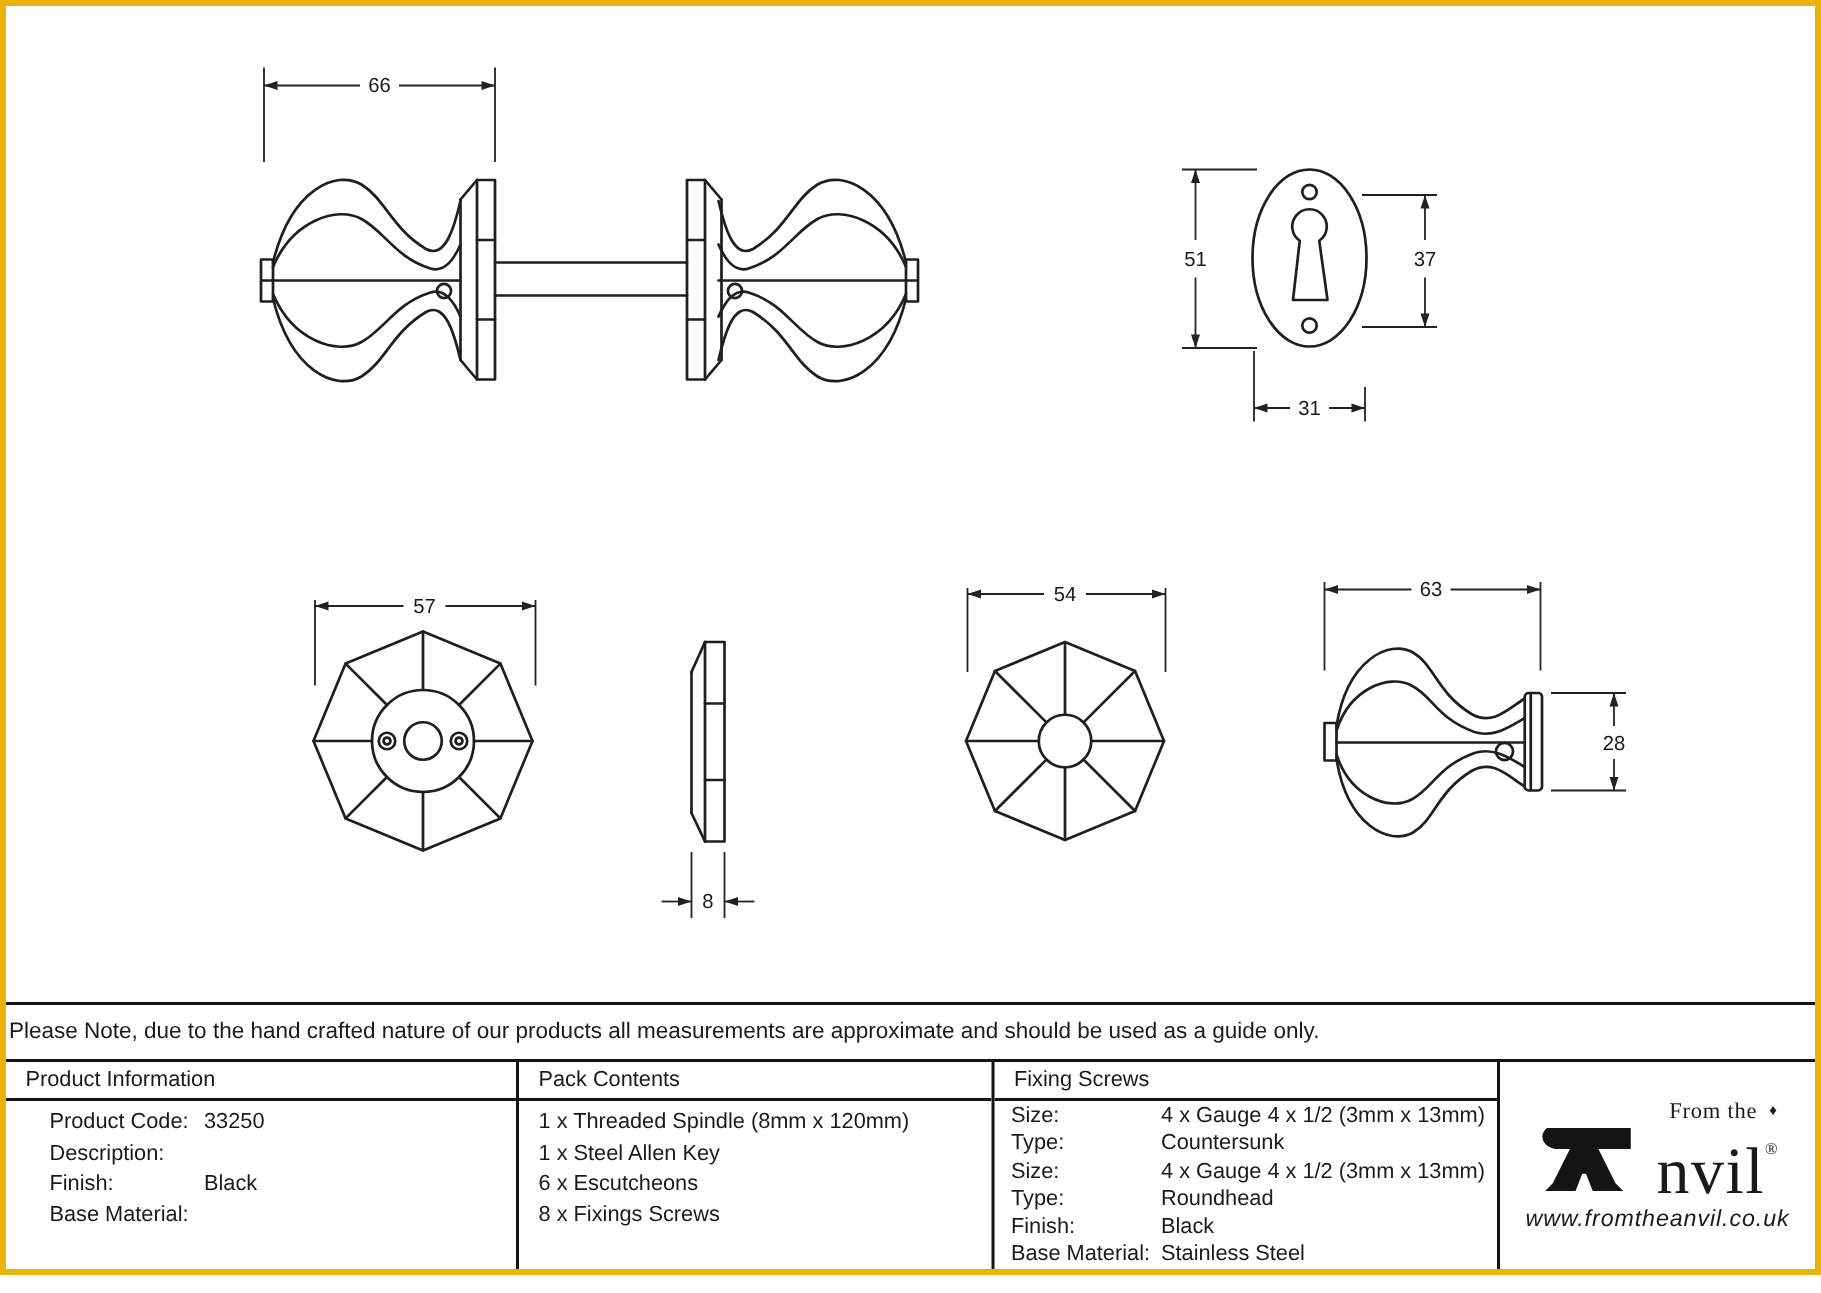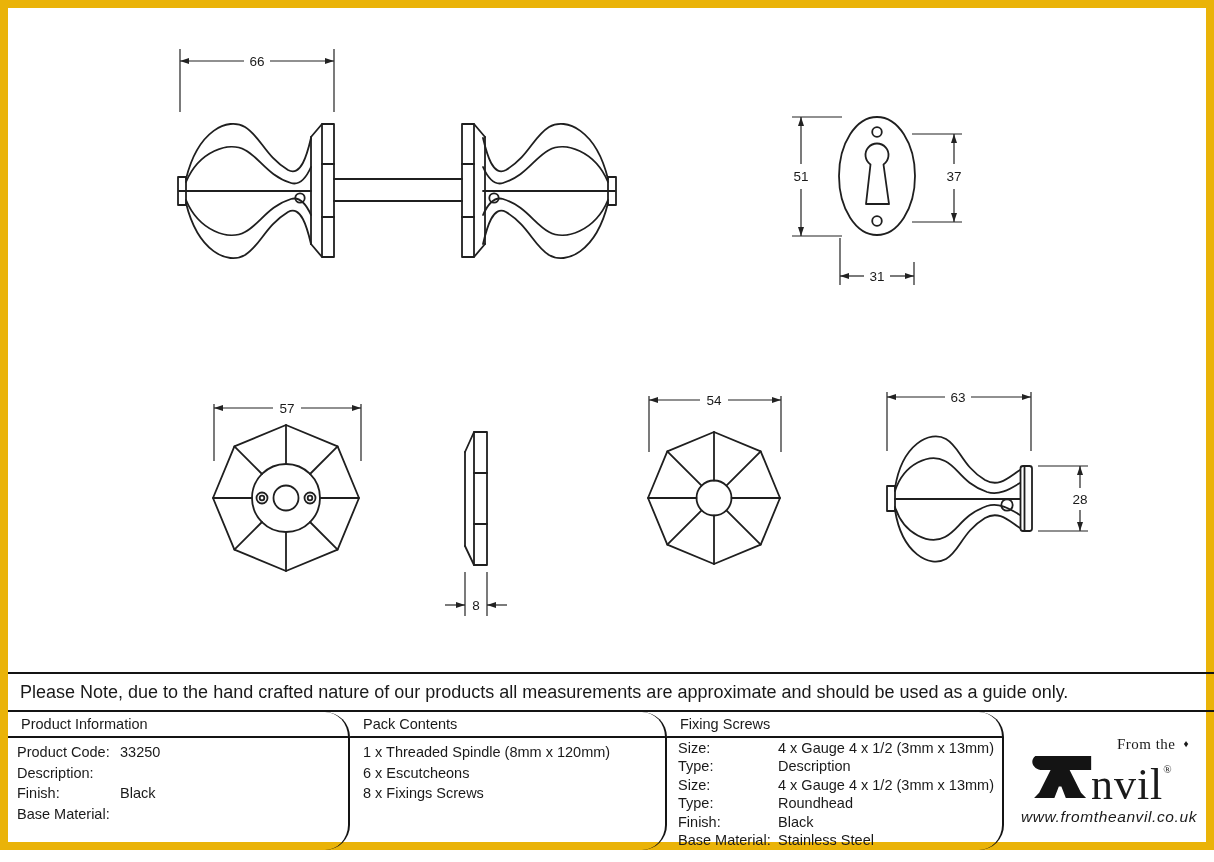--- a/index.html
+++ b/index.html
@@ -1,34 +1,34 @@
 <!DOCTYPE html>
 <html><head>
 <meta charset="utf-8">
 <style>
   html,body{margin:0;padding:0;background:#fff;}
   body{width:1214px;height:862px;position:relative;font-family:"Liberation Sans",sans-serif;color:#1a1a1a;}
-  .sheet{position:absolute;left:0;top:0;width:1214px;height:850px;border:8px solid #eab308;box-sizing:border-box;background:#fff;}
+  .sheet{position:absolute;left:0;top:0;width:1214px;height:850px;border:4px solid #eab308;box-sizing:border-box;background:#fff;}
   .drawing-svg{position:absolute;left:0;top:0;width:1206px;height:664px;}
-  .note-row{position:absolute;left:0;top:664px;width:1206px;height:40px;border-top:2px solid #141414;border-bottom:2px solid #141414;box-sizing:border-box;line-height:36px;padding-left:12px;font-size:18px;overflow:hidden;}
+  .note-row{position:absolute;left:0;top:664px;width:1206px;height:40px;border-top:2px solid #141414;border-bottom:2px solid #141414;box-sizing:border-box;line-height:36px;padding-left:2px;font-size:15px;overflow:hidden;}
   .spec-table{position:absolute;left:0;top:704px;width:1206px;height:138px;display:grid;grid-template-columns:342px 317px 337px 210px;}
-  .col{box-sizing:border-box;overflow:hidden;display:flex;flex-direction:column;border-radius:25px;}
+  .col{box-sizing:border-box;overflow:hidden;display:flex;flex-direction:column;}
   .col.bordered{border-right:2px solid #141414;}
   .col-header{height:24px;border-bottom:2px solid #141414;display:flex;align-items:center;padding-left:13px;font-size:14.5px;flex:none;}
   .col-body{flex:1;font-size:14.5px;overflow:hidden;}
-  .pi-body{padding:4px 0 0 9px;}
+  .pi-body{padding:4px 0 0 29px;}
   .pc-body{padding:4px 0 0 13px;}
   .fs-body{padding:1px 0 12px 11px;}
   .kv-row{display:grid;grid-template-columns:103px 1fr;line-height:20.5px;}
   .kv-row.fs{grid-template-columns:100px 1fr;line-height:18.4px;}
   .kv-value{padding-right:6px;}
   .pc-item{line-height:20.5px;}
   .logo-cell{display:flex;align-items:center;justify-content:center;}
   .logo{display:flex;flex-direction:column;align-items:center;}
-  .logo-row{display:flex;align-items:flex-end;}
+  .logo-row{display:flex;align-items:flex-end;text-align:right;}
   .anvil-mark{width:66px;height:52px;margin-right:-4px;margin-bottom:2px;flex:none;}
   .logo-right{display:flex;flex-direction:column;}
   .from-the{font-family:"Liberation Serif",serif;font-size:15px;letter-spacing:.5px;margin-left:26px;margin-bottom:-4px;white-space:nowrap;}
   .from-the .dia{font-size:10px;vertical-align:2px;margin-left:8px;}
   .nvil{font-family:"Liberation Serif",serif;font-size:44px;line-height:40px;letter-spacing:1px;white-space:nowrap;}
   .reg{font-size:11px;vertical-align:26px;letter-spacing:0;}
   .website{font-family:Liberation Sans, sans-serif;font-style:italic;font-size:15.5px;letter-spacing:.6px;margin-top:3px;white-space:nowrap;}
   .dim{font-family:"Liberation Sans",sans-serif;font-size:13.5px;fill:#1a1a1a;text-anchor:middle;}
 </style>
 </head>
@@ -235,35 +235,36 @@
         <div class="kv-row">
           <span class="kv-label">Base Material:</span>
         </div>
       </div>
     </div>
 
     <div class="col bordered">
       <div class="col-header">Pack Contents</div>
       <div class="col-body pc-body">
         <div class="pc-item">1 x Threaded Spindle (8mm x 120mm)</div>
+        <div class="pc-item">1 x Steel Allen Key</div>
         <div class="pc-item">6 x Escutcheons</div>
         <div class="pc-item">8 x Fixings Screws</div>
       </div>
     </div>
 
     <div class="col bordered">
       <div class="col-header">Fixing Screws</div>
       <div class="col-body fs-body">
         <div class="kv-row fs">
           <span class="kv-label">Size:</span>
           <span class="kv-value">4 x Gauge 4 x 1/2 (3mm x 13mm)</span>
         </div>
         <div class="kv-row fs">
           <span class="kv-label">Type:</span>
-          <span class="kv-value">Description</span>
+          <span class="kv-value">Countersunk</span>
         </div>
         <div class="kv-row fs">
           <span class="kv-label">Size:</span>
           <span class="kv-value">4 x Gauge 4 x 1/2 (3mm x 13mm)</span>
         </div>
         <div class="kv-row fs">
           <span class="kv-label">Type:</span>
           <span class="kv-value">Roundhead</span>
         </div>
         <div class="kv-row fs">

